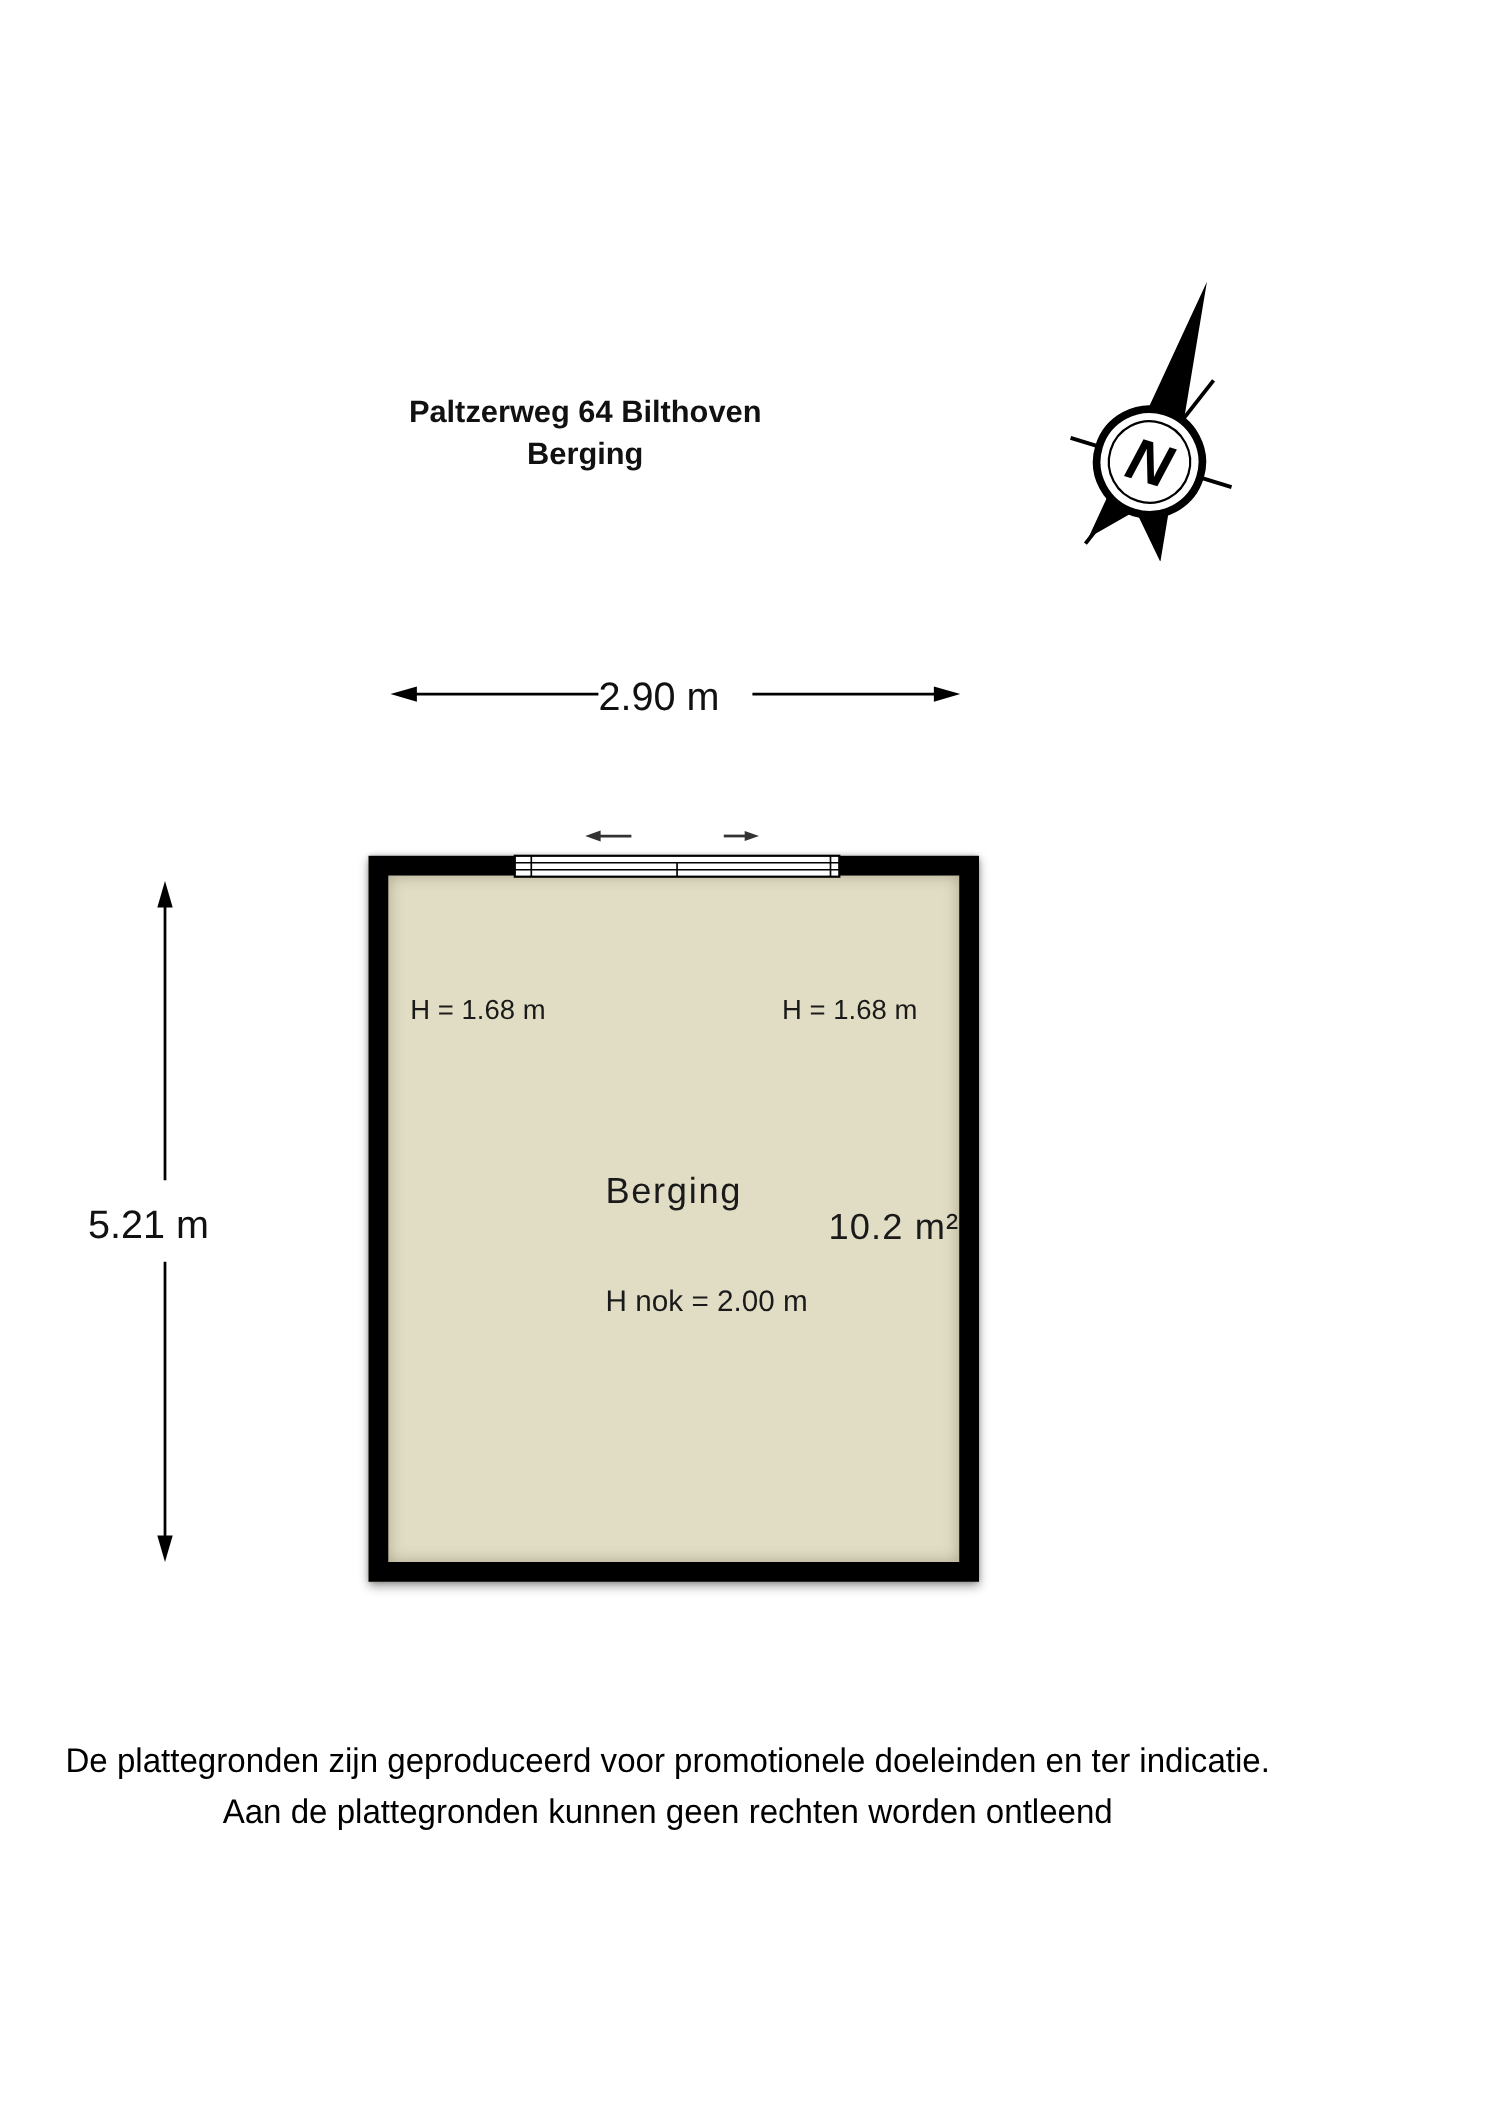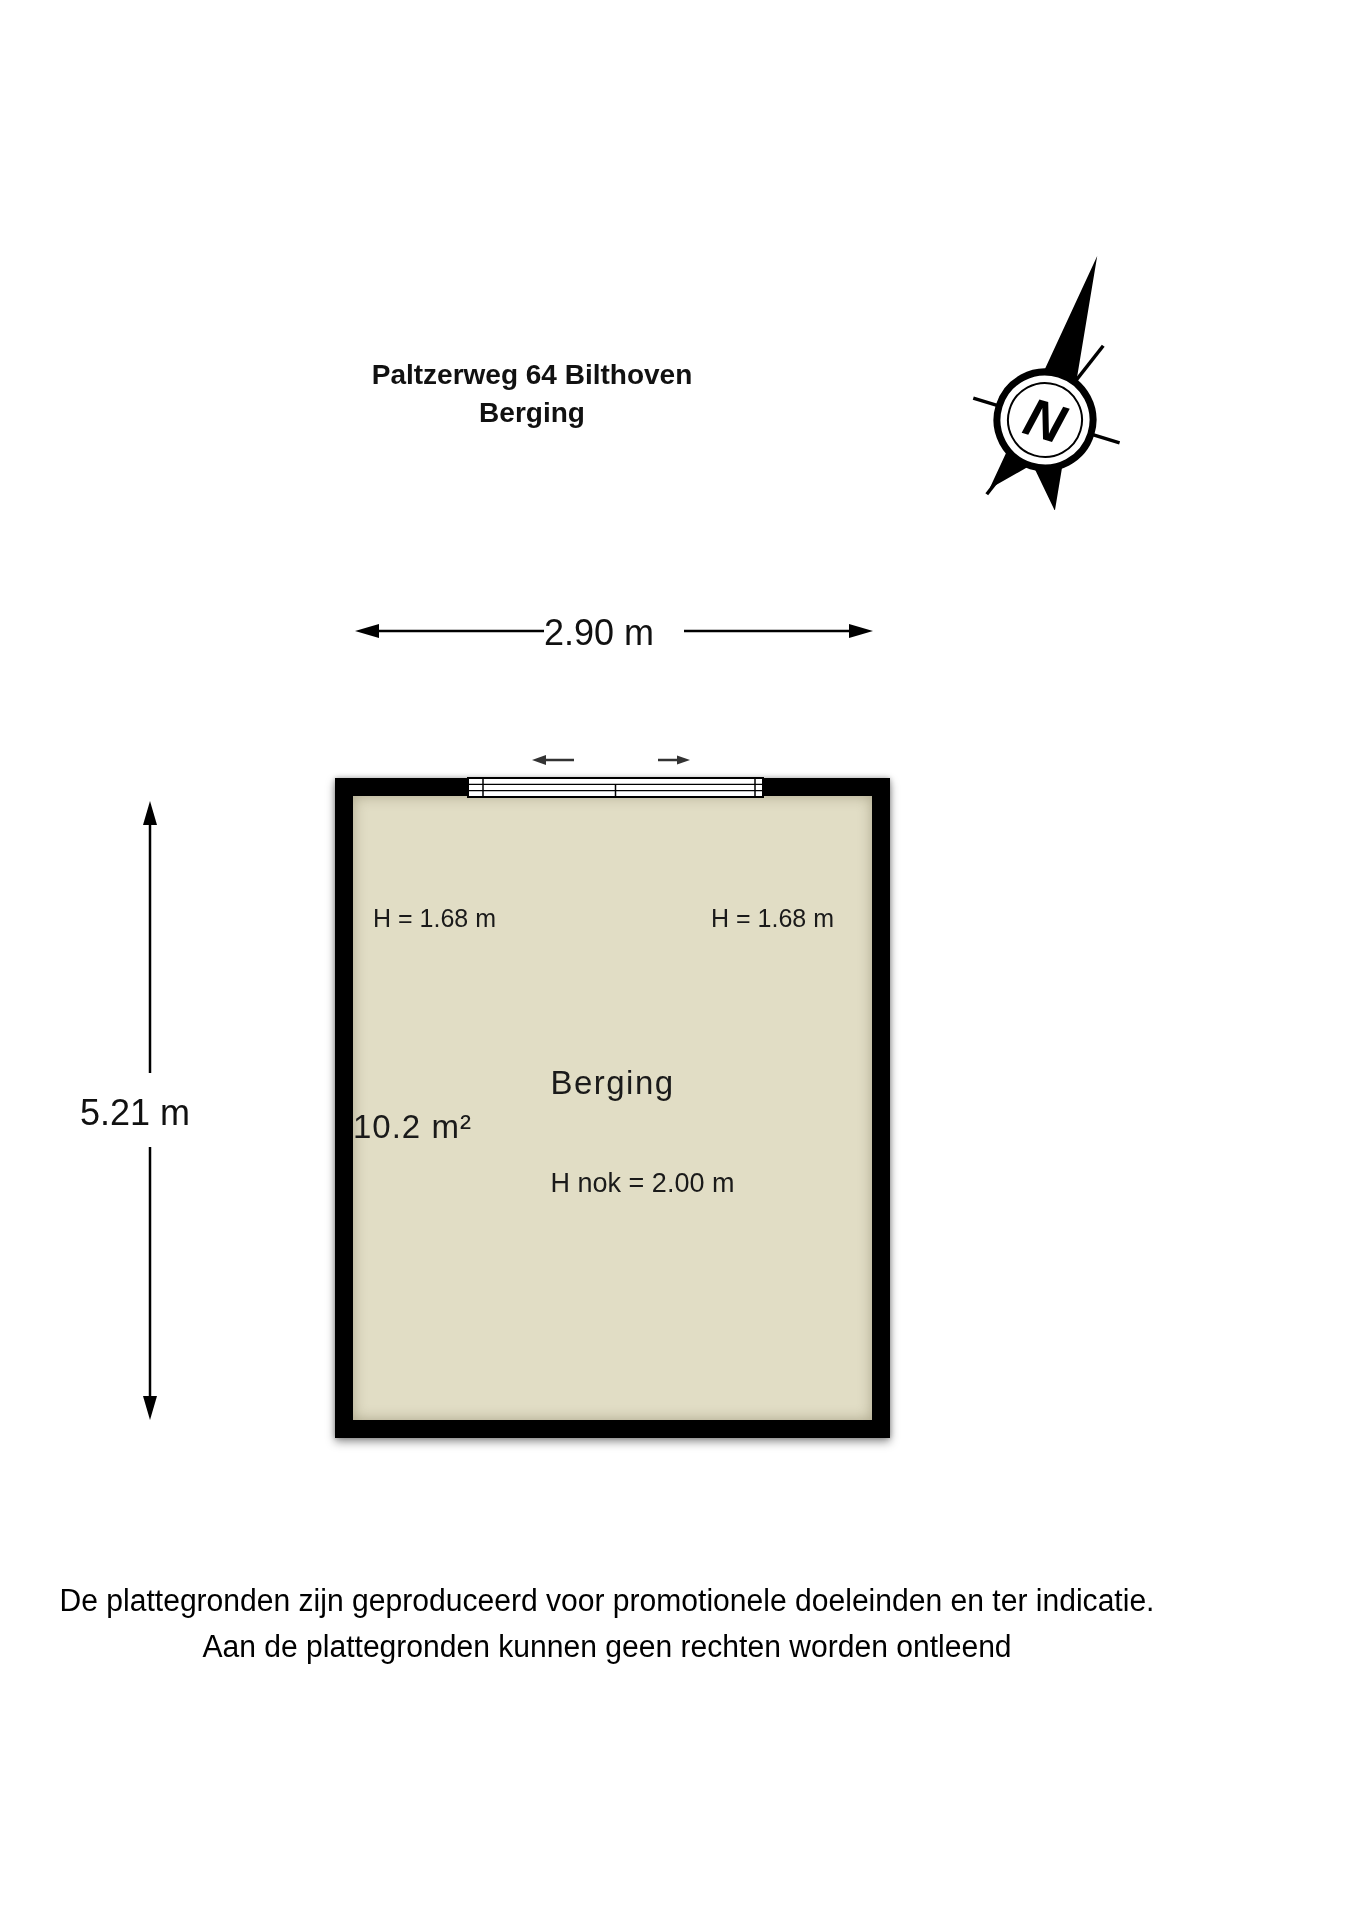--- a/index.html
+++ b/index.html
@@ -27,21 +27,21 @@
   }
   .plan-inner{
     position:absolute;left:0;top:0;right:0;bottom:0;
     box-shadow:inset 0 0 14px rgba(70,60,30,0.35);
   }
   .h-label{position:absolute;font-size:25px;line-height:30px;color:#1a1a1a;white-space:nowrap;}
   .h-left{left:20px;top:107px;}
   .h-right{left:358px;top:107px;}
   .room-name{position:absolute;left:0;top:268px;width:100%;text-align:center;
     font-size:33px;letter-spacing:1.5px;color:#1a1a1a;}
-  .room-area{position:absolute;left:0;top:312px;width:100%;text-align:left;
+  .room-area{position:absolute;left:0;top:300px;width:100%;text-align:right;
     font-size:33px;letter-spacing:1px;color:#1a1a1a;}
   .room-ridge{position:absolute;left:0;top:372px;width:100%;text-align:center;
     font-size:27px;color:#1a1a1a;margin-left:30px;}
   
   .disclaimer{
     left:0;top:1578px;width:100%;text-align:center;
     font-size:31px;line-height:46px;color:#000;
     transform:scaleX(0.97);transform-origin:50% 0;
   }
   svg{display:block;}

